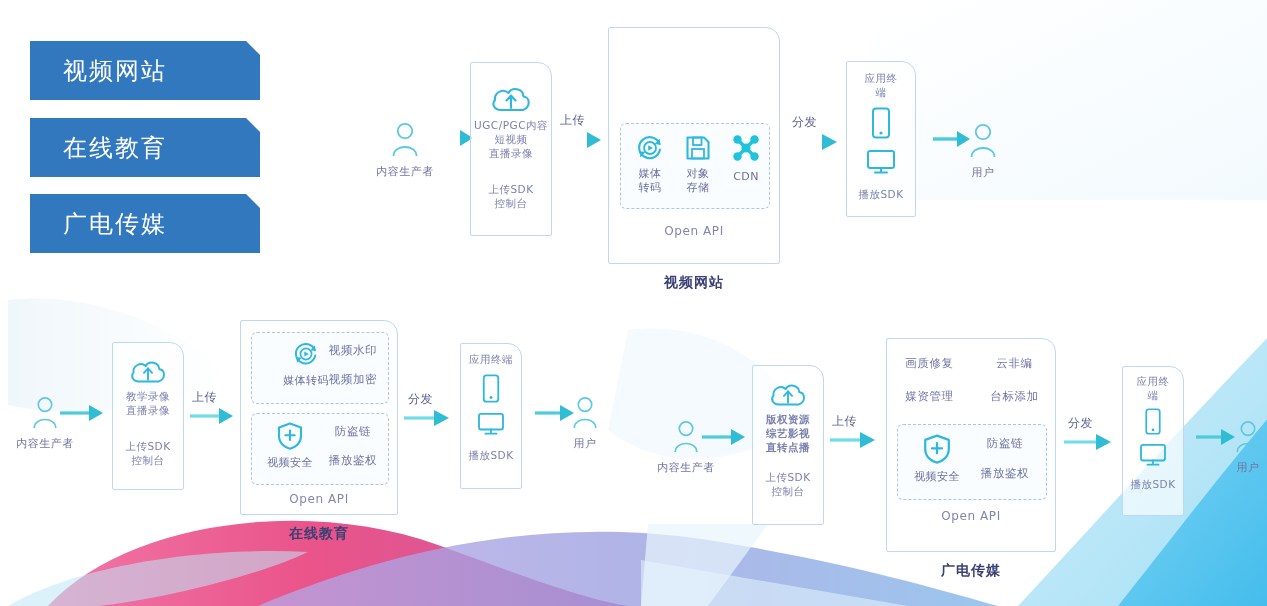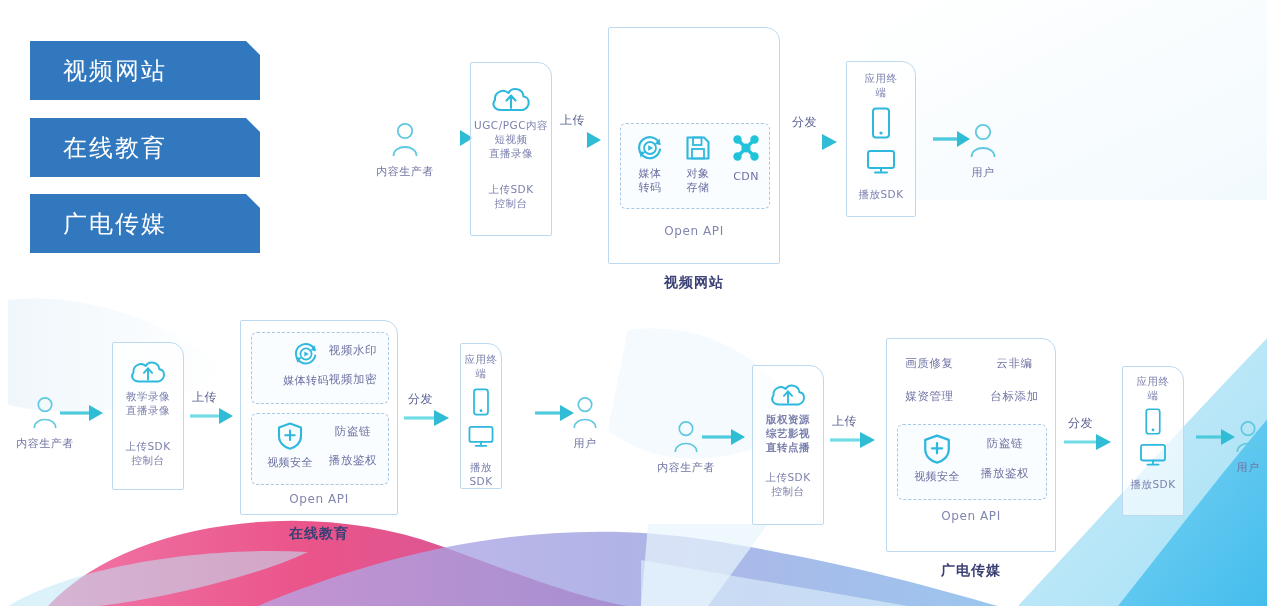--- a/index.html
+++ b/index.html
@@ -379,21 +379,21 @@
   <div class="cap big" style="left:232px;top:525px;width:158px;">在线教育</div>
 
   <div class="arrow" style="left:396px;top:406px;">
     <div class="tx" style="left:4px;top:-15px;">分发</div>
     <svg width="46" height="20" viewBox="0 0 46 20">
       <path d="M0 12 L32 12" stroke="#6fdce6" stroke-width="3.2" fill="none"></path>
       <path d="M30 4 L45 12 L30 20 Z" fill="#2fbcd4"></path>
     </svg>
   </div>
 
-  <div class="panel notch tall" style="left:452px;top:343px;width:42px;height:146px;">
+  <div class="panel notch tall" style="left:452px;top:343px;width:62px;height:146px;">
     <div class="lbl mini" style="margin-top:8px;">应用终端</div>
     <svg width="20" height="29" viewBox="0 0 22 32" style="margin-top:8px;">
       <rect x="3" y="1.5" width="16" height="29" rx="3" fill="none" stroke="#2fb8dd" stroke-width="2"></rect>
       <circle cx="11" cy="26" r="1.6" fill="#2fb8dd"></circle>
     </svg>
     <svg width="28" height="24" viewBox="0 0 30 26" style="margin-top:9px;">
       <rect x="2" y="2" width="26" height="17" rx="2.2" fill="none" stroke="#2fb8dd" stroke-width="2"></rect>
       <path d="M15 19 L15 22 M9 23.5 L21 23.5" stroke="#2fb8dd" stroke-width="2" stroke-linecap="round"></path>
     </svg>
     <div class="lbl mini" style="margin-top:12px;">播放SDK</div>

